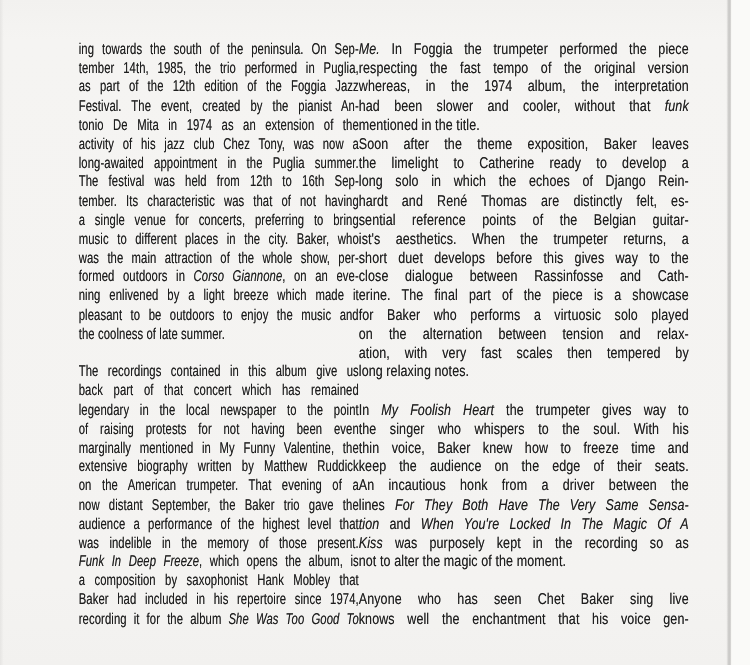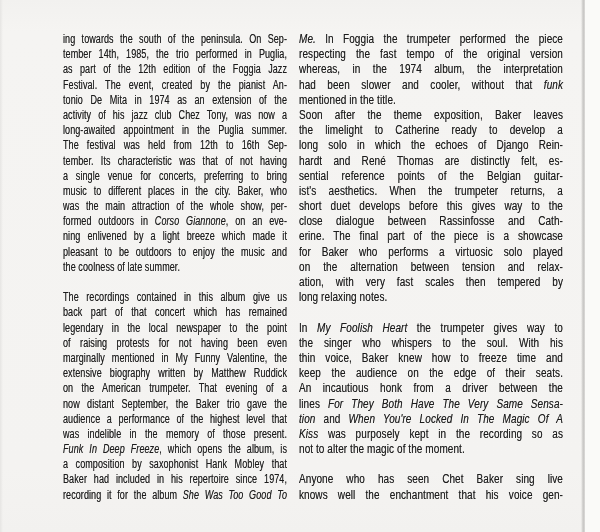--- a/index.html
+++ b/index.html
@@ -34,21 +34,20 @@
     position: absolute;
     left: 585px; top: 0;
     width: 15px; height: 100%;
     background: #fafaf8;
   }
   .columns {
     position: absolute;
     left: 63px;
     top: 32px;
     display: flex;
-    gap: 12px;
   }
   .col { overflow: visible; }
   .col-left  { width: 224px; }
   .col-right { width: 264px; }
   .col-inner {
     transform-origin: 0 0;
   }
   .col-left .col-inner {
     width: 310px;
     transform: scaleX(0.7226);

